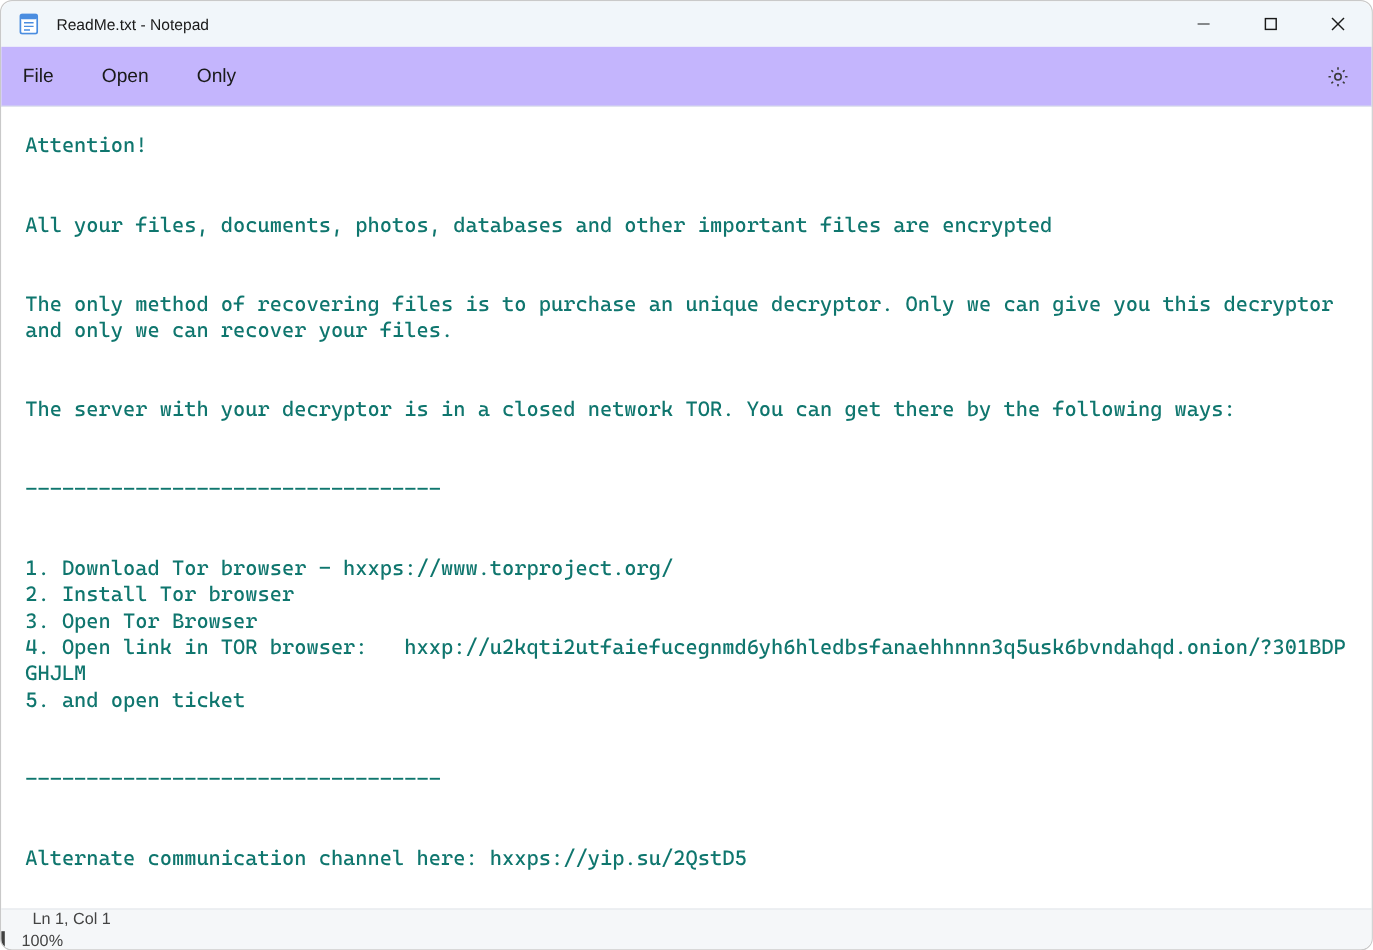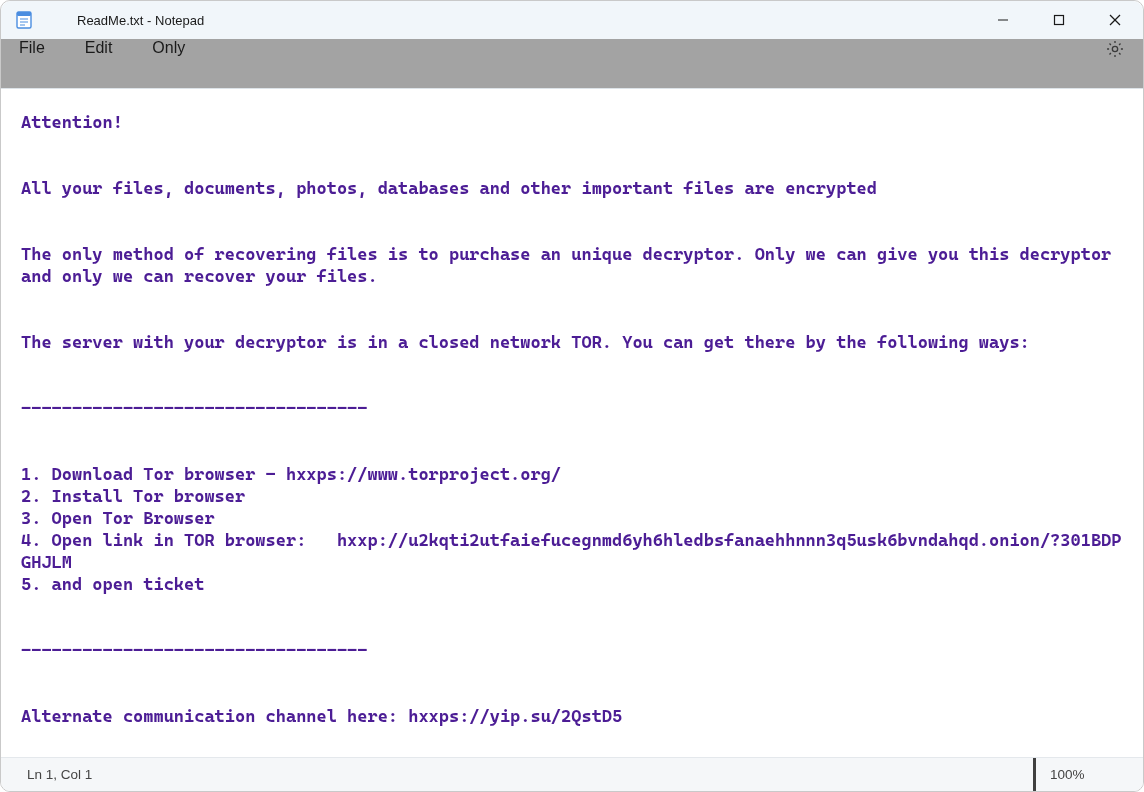--- a/index.html
+++ b/index.html
@@ -15,21 +15,20 @@
 
     
     .titlebar {
       height: 38px;
       background: #f1f6fa;
       display: flex;
       align-items: center;
       padding-left: 14px;
       border-top-left-radius: 10px;
       border-top-right-radius: 10px;
-      gap: 30px;
     }
     .titlebar .app-icon {
       width: 18px; height: 18px;
       margin-right: 14px;
       display: flex; align-items: center; justify-content: center;
     }
     .titlebar .title {
       font-size: 13px;
       color: #1a1a1a;
     }
@@ -44,23 +43,23 @@
       display: flex;
       align-items: center;
       justify-content: center;
       color: #1a1a1a;
     }
     .win-btn svg { stroke: #1a1a1a; }
 
     
     .menubar {
       height: 50px;
-      background: #a3a3a3;
+      background: #c4b5fd;
       display: flex;
-      align-items: flex-start;
+      align-items: center;
       padding: 0 18px;
       gap: 40px;
       border-bottom: 1px solid #dde3e8;
     }
     .menubar .menu-item {
       font-size: 16px;
       color: #1a1a1a;
     }
     .menubar .spacer { flex: 1; }
     .menubar .settings-icon {
@@ -68,37 +67,37 @@
       display:flex;align-items:center;justify-content:center;
     }
 
     
     .content {
       flex: 1;
       padding: 22px 20px 8px 20px;
       font-family: Consolas, "Cascadia Mono", "Courier New", monospace;
       font-size: 17.4px;
       line-height: 22px;
-      color: #4c1d95;
+      color: #0f766e;
       white-space: pre-wrap;
       word-break: break-all;
       overflow: hidden;
       background: #ffffff;
-      font-weight: bold;
     }
 
     
     .statusbar {
       height: 34px;
       background: #f5f7f9;
       border-top: 1px solid #e4e8ec;
       display: flex;
       align-items: stretch;
       font-size: 13.5px;
       color: #444;
+      flex-direction: column;
     }
     .status-cell {
       display: flex;
       align-items: center;
       padding: 0 14px;
       border-left: 3px solid #404040;
     }
     .status-cell.first { border-left: none; padding-left: 26px; flex: 0 0 auto; }
     .status-gap { flex: 1; }
     .status-cell.zoom { width: 110px; }
@@ -134,21 +133,21 @@
       <svg width="12" height="12" viewBox="0 0 12 12">
           <line x1="1" y1="1" x2="11" y2="11" stroke-width="1.2"></line>
           <line x1="11" y1="1" x2="1" y2="11" stroke-width="1.2"></line>
         </svg>
     </div>
   </div>
 </div>
 
 <div class="menubar">
   <span class="menu-item">File</span>
-  <span class="menu-item">Edit</span>
+  <span class="menu-item">Open</span>
   <span class="menu-item">Only</span>
   <span class="spacer"></span>
   <span class="settings-icon">
     <svg width="20" height="20" viewBox="0 0 24 24" fill="none" stroke="#3a3a3a" stroke-width="1.6">
       <circle cx="12" cy="12" r="3.2"></circle>
       <path d="M12 2.5v2.4M12 19.1v2.4M21.5 12h-2.4M4.9 12H2.5M18.6 5.4l-1.7 1.7M7.1 16.9l-1.7 1.7M18.6 18.6l-1.7-1.7M7.1 7.1 5.4 5.4"></path>
     </svg>
   </span>
 </div>
 

